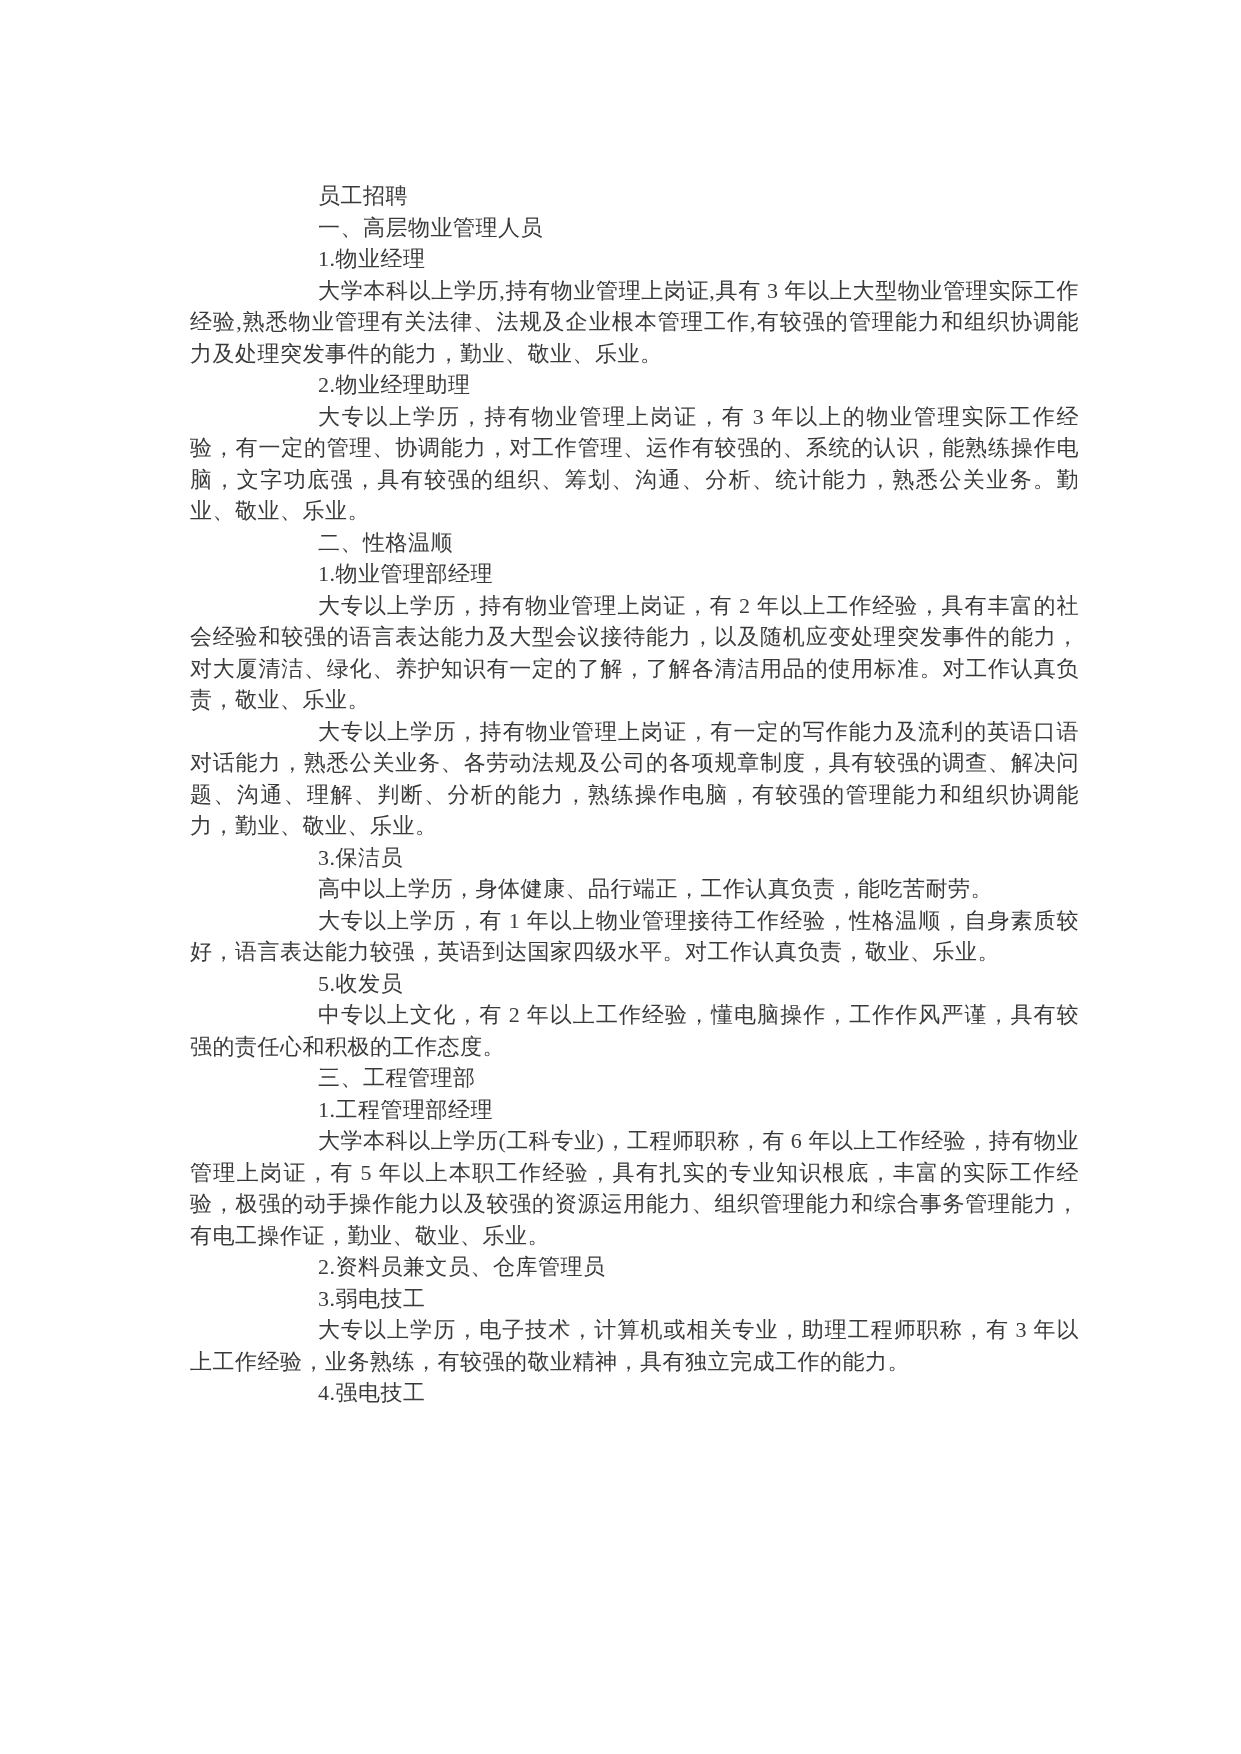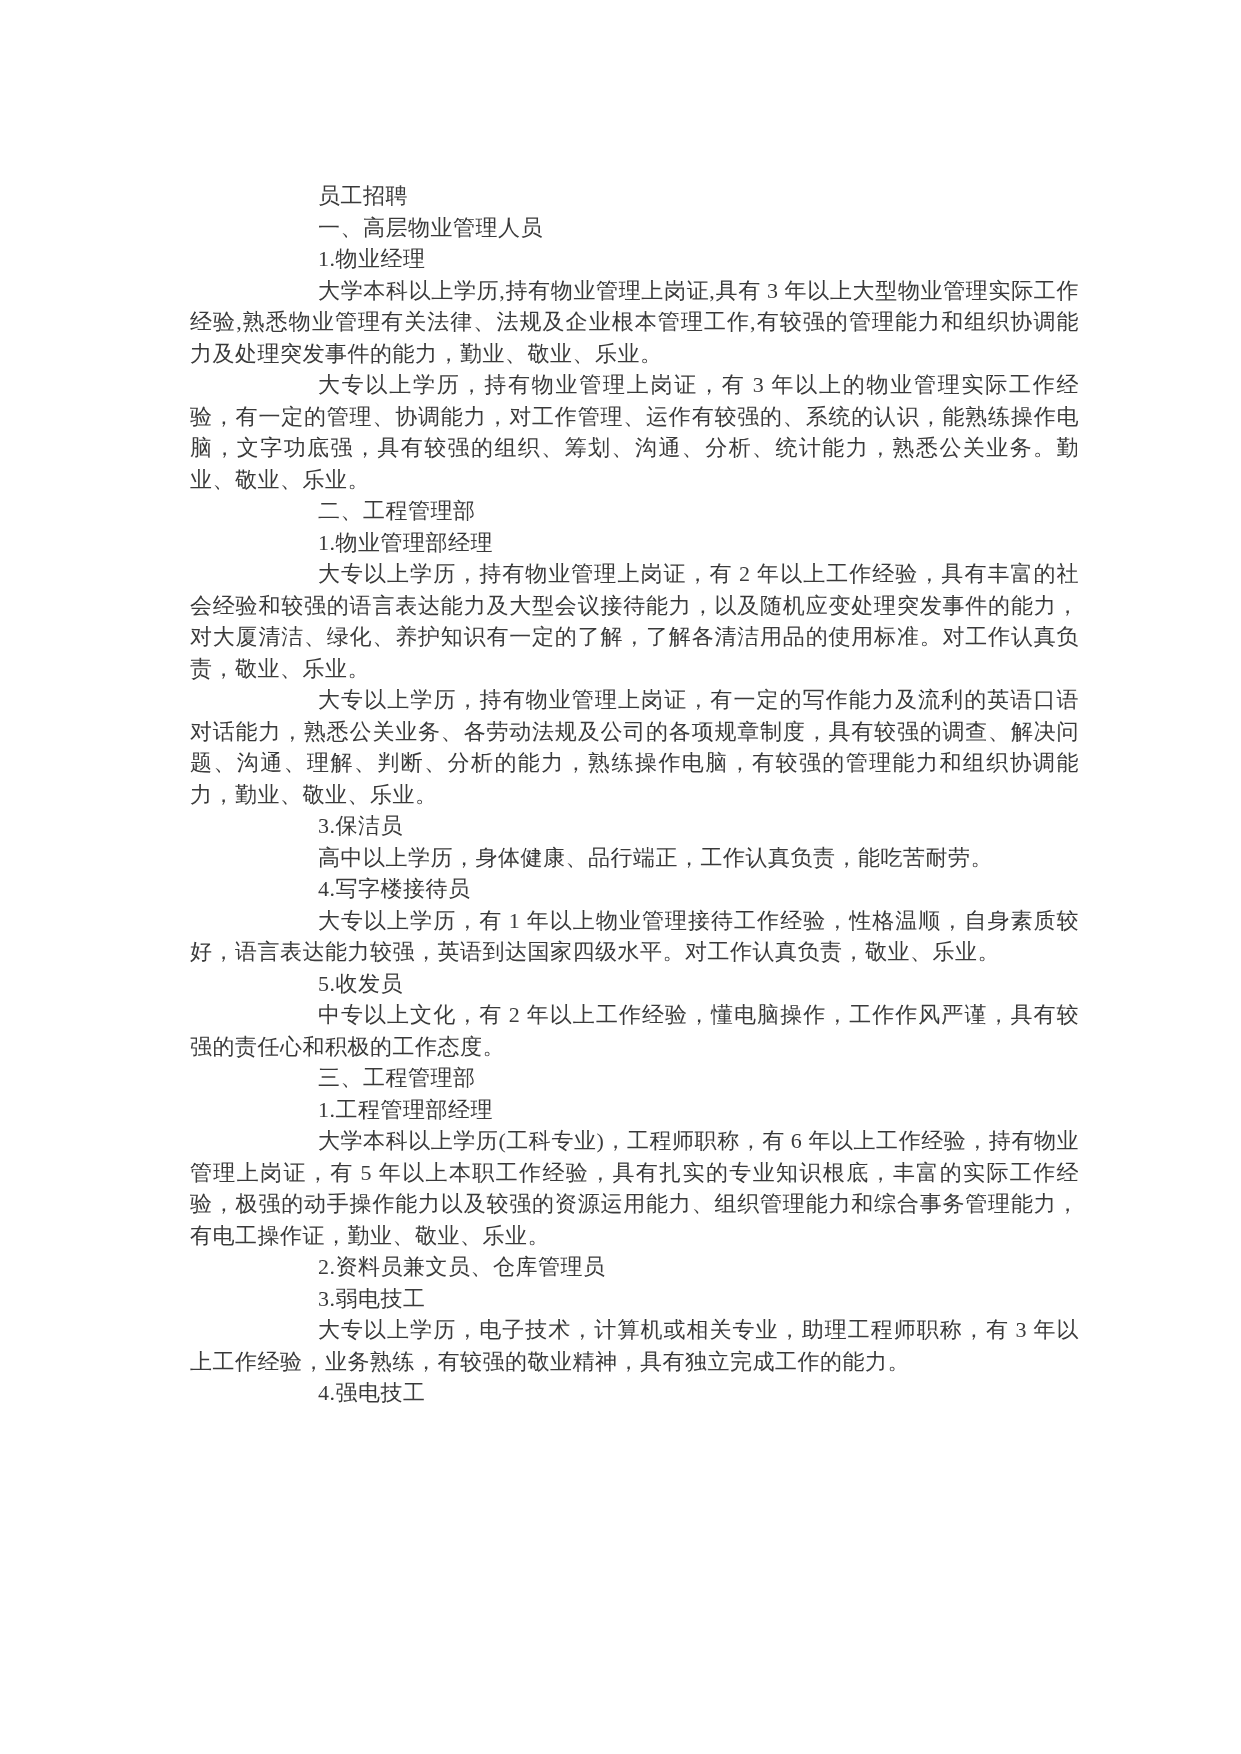--- a/index.html
+++ b/index.html
@@ -37,28 +37,28 @@
   }
 </style>
 </head>
 <body>
 
 <div class="doc-page">
   <p class="para">员工招聘</p>
   <p class="para">一、高层物业管理人员</p>
   <p class="para">1.物业经理</p>
   <p class="para">大学本科以上学历,持有物业管理上岗证,具有 3 年以上大型物业管理实际工作经验,熟悉物业管理有关法律、法规及企业根本管理工作,有较强的管理能力和组织协调能力及处理突发事件的能力，勤业、敬业、乐业。</p>
+  <p class="para">2.物业经理助理</p>
   <p class="para">大专以上学历，持有物业管理上岗证，有 3 年以上的物业管理实际工作经验，有一定的管理、协调能力，对工作管理、运作有较强的、系统的认识，能熟练操作电脑，文字功底强，具有较强的组织、筹划、沟通、分析、统计能力，熟悉公关业务。勤业、敬业、乐业。</p>
-  <p class="para">二、工程管理部</p>
+  <p class="para">二、性格温顺</p>
   <p class="para">1.物业管理部经理</p>
   <p class="para">大专以上学历，持有物业管理上岗证，有 2 年以上工作经验，具有丰富的社会经验和较强的语言表达能力及大型会议接待能力，以及随机应变处理突发事件的能力，对大厦清洁、绿化、养护知识有一定的了解，了解各清洁用品的使用标准。对工作认真负责，敬业、乐业。</p>
   <p class="para">大专以上学历，持有物业管理上岗证，有一定的写作能力及流利的英语口语对话能力，熟悉公关业务、各劳动法规及公司的各项规章制度，具有较强的调查、解决问题、沟通、理解、判断、分析的能力，熟练操作电脑，有较强的管理能力和组织协调能力，勤业、敬业、乐业。</p>
   <p class="para">3.保洁员</p>
   <p class="para">高中以上学历，身体健康、品行端正，工作认真负责，能吃苦耐劳。</p>
-  <p class="para">4.写字楼接待员</p>
   <p class="para">大专以上学历，有 1 年以上物业管理接待工作经验，性格温顺，自身素质较好，语言表达能力较强，英语到达国家四级水平。对工作认真负责，敬业、乐业。</p>
   <p class="para">5.收发员</p>
   <p class="para">中专以上文化，有 2 年以上工作经验，懂电脑操作，工作作风严谨，具有较强的责任心和积极的工作态度。</p>
   <p class="para">三、工程管理部</p>
   <p class="para">1.工程管理部经理</p>
   <p class="para">大学本科以上学历(工科专业)，工程师职称，有 6 年以上工作经验，持有物业管理上岗证，有 5 年以上本职工作经验，具有扎实的专业知识根底，丰富的实际工作经验，极强的动手操作能力以及较强的资源运用能力、组织管理能力和综合事务管理能力，有电工操作证，勤业、敬业、乐业。</p>
   <p class="para">2.资料员兼文员、仓库管理员</p>
   <p class="para">3.弱电技工</p>
   <p class="para">大专以上学历，电子技术，计算机或相关专业，助理工程师职称，有 3 年以上工作经验，业务熟练，有较强的敬业精神，具有独立完成工作的能力。</p>
   <p class="para">4.强电技工</p>

